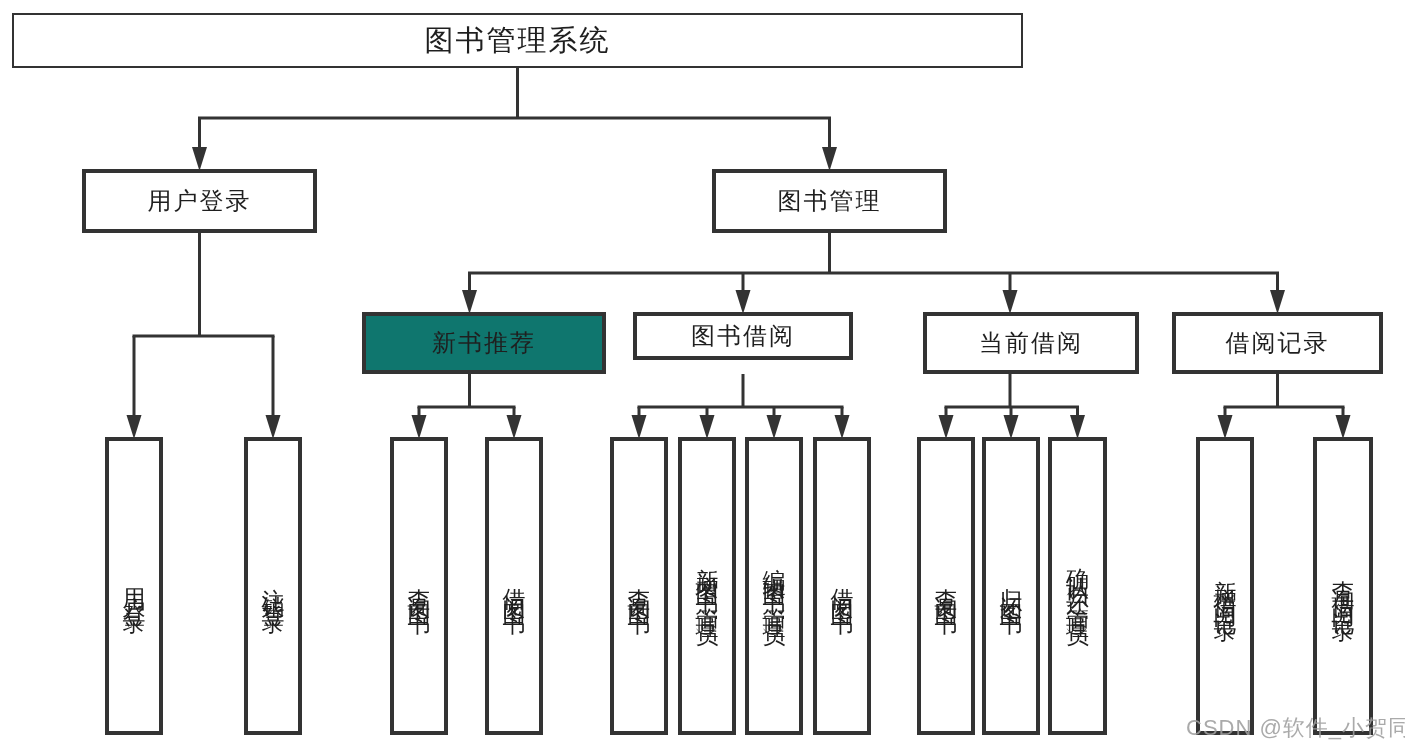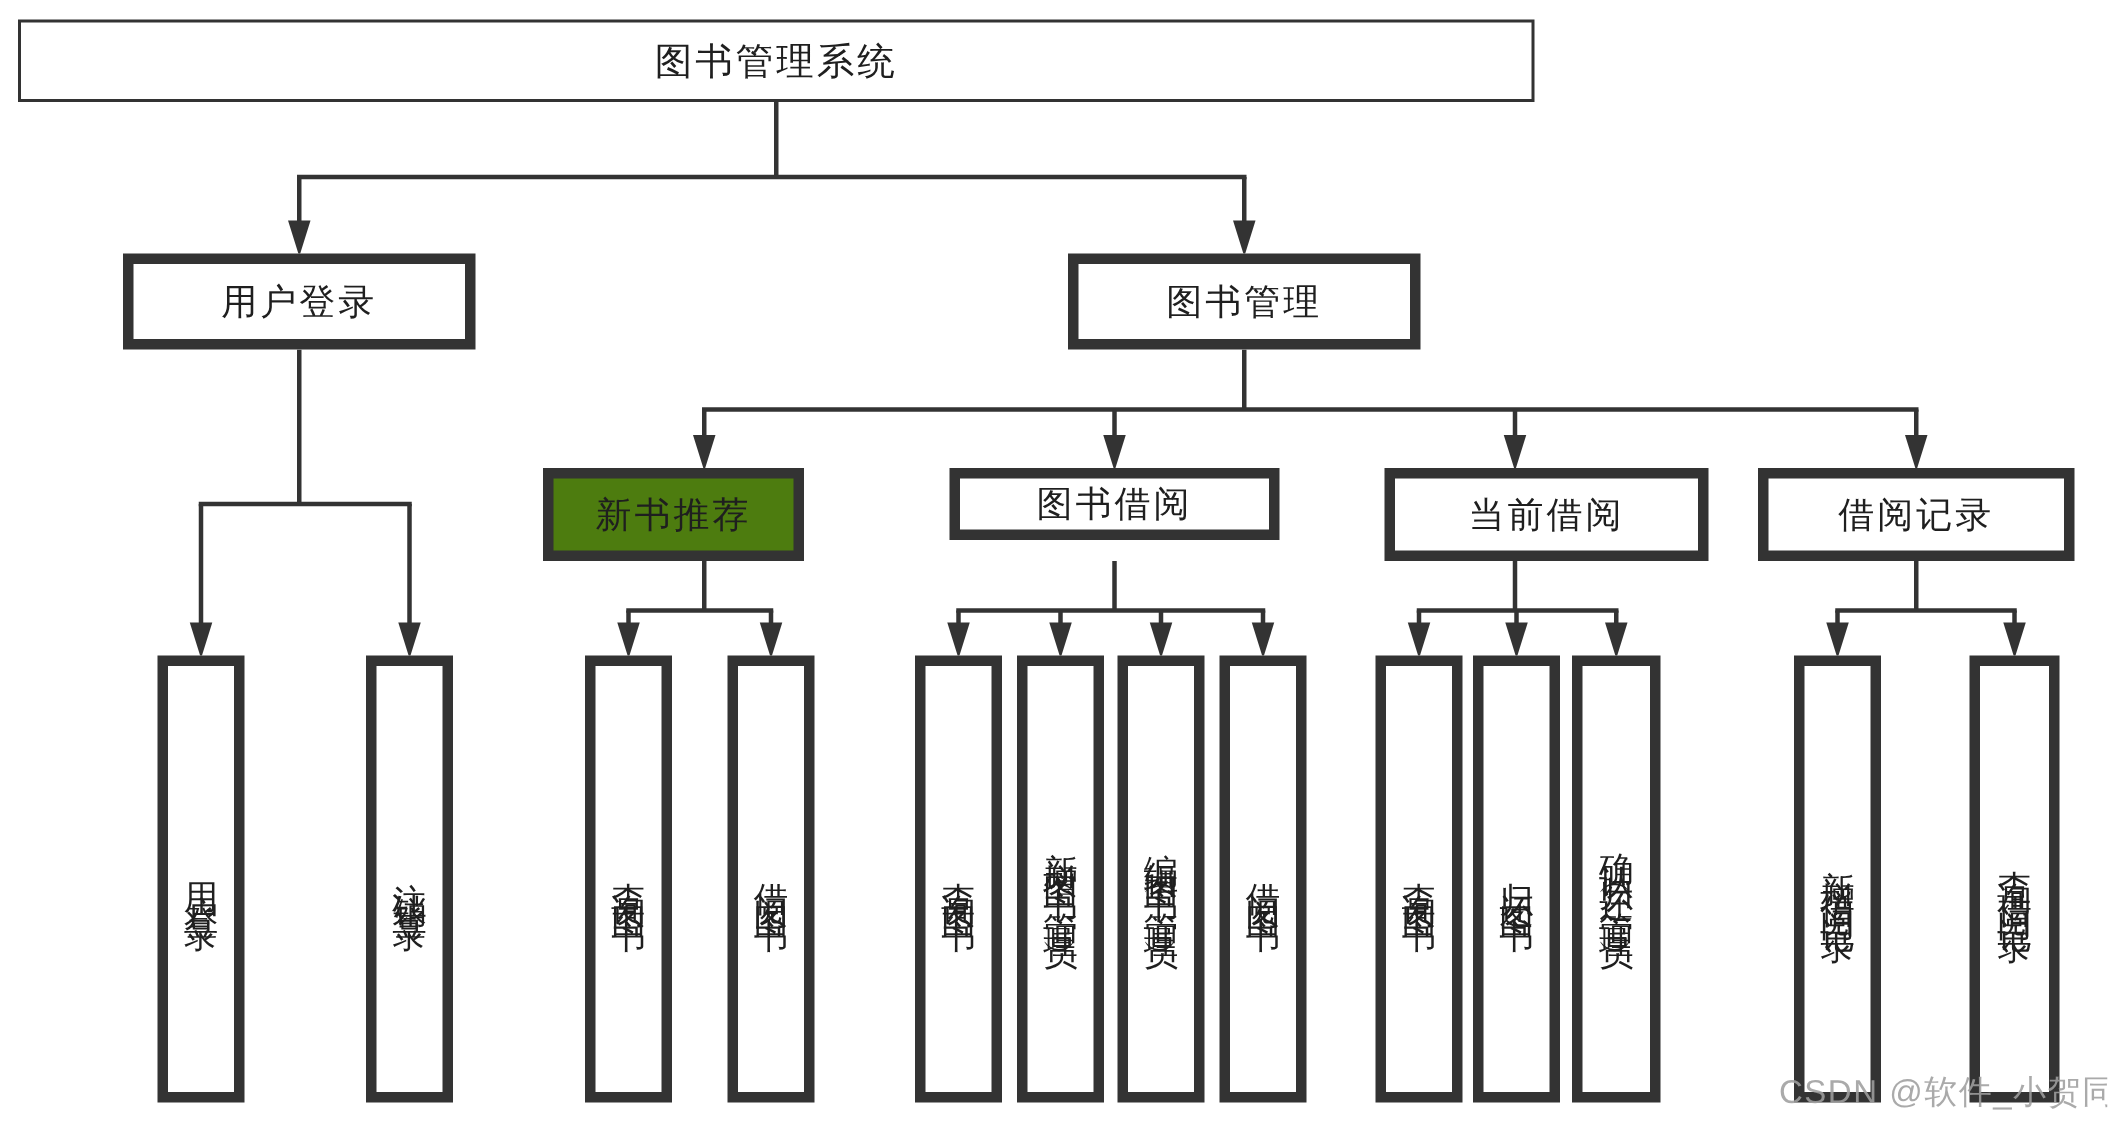--- a/index.html
+++ b/index.html
@@ -17,38 +17,38 @@
   }
   #connectors {
     position: absolute;
     left: 0;
     top: 0;
     z-index: 1;
   }
   .node {
     position: absolute;
     box-sizing: border-box;
-    border: 7px solid #a16207;
+    border: 4px solid #a16207;
     background: #ffffff;
     display: flex;
     align-items: center;
     justify-content: center;
     color: #1f1f1f;
     z-index: 2;
   }
   .node.root {
     border-width: 2px;
   }
   .node.h span {
     font-size: 24px;
     letter-spacing: 2px;
     white-space: nowrap;
   }
   .node.root span {
-    font-size: 25px;
+    font-size: 29px;
   }
   .node.v span {
     writing-mode: vertical-rl;
     text-orientation: mixed;
     font-size: 23px;
     letter-spacing: 8px;
     line-height: 1;
   }
   #watermark {
     position: absolute;
@@ -123,21 +123,21 @@
   <div id="watermark">CSDN @软件_小贺同学</div>
 <div class="node h root" style="left: 12px; top: 13px; width: 1011px; height: 55px; border-color: rgb(51, 51, 51); background: rgb(255, 255, 255); color: rgb(31, 31, 31);">
       <span>图书管理系统</span>
     </div>
     <div class="node h" style="left: 82px; top: 169px; width: 235px; height: 64px; border-color: rgb(51, 51, 51); background: rgb(255, 255, 255); color: rgb(31, 31, 31);">
       <span>用户登录</span>
     </div>
     <div class="node h" style="left: 712px; top: 169px; width: 235px; height: 64px; border-color: rgb(51, 51, 51); background: rgb(255, 255, 255); color: rgb(31, 31, 31); text-align: right;">
       <span>图书管理</span>
     </div>
-    <div class="node h" style="left: 362px; top: 312px; width: 174px; height: 62px; border-color: rgb(51, 51, 51); background: #4d7c0f; color: rgb(31, 31, 31);">
+    <div class="node h" style="left: 362px; top: 312px; width: 244px; height: 62px; border-color: rgb(51, 51, 51); background: #0f766e; color: rgb(31, 31, 31);">
       <span>新书推荐</span>
     </div>
     <div class="node h" style="left: 633px; top: 312px; width: 220px; height: 48px; border-color: rgb(51, 51, 51); background: rgb(255, 255, 255); color: rgb(31, 31, 31);">
       <span>图书借阅</span>
     </div>
     <div class="node h" style="left: 902px; top: 312px; width: 216px; height: 62px; border-color: rgb(51, 51, 51); background: rgb(255, 255, 255); color: rgb(31, 31, 31); margin-left: 21px;">
       <span>当前借阅</span>
     </div>
     <div class="node h" style="left: 1172px; top: 312px; width: 211px; height: 62px; border-color: rgb(51, 51, 51); background: rgb(255, 255, 255); color: rgb(31, 31, 31);">
       <span>借阅记录</span>

